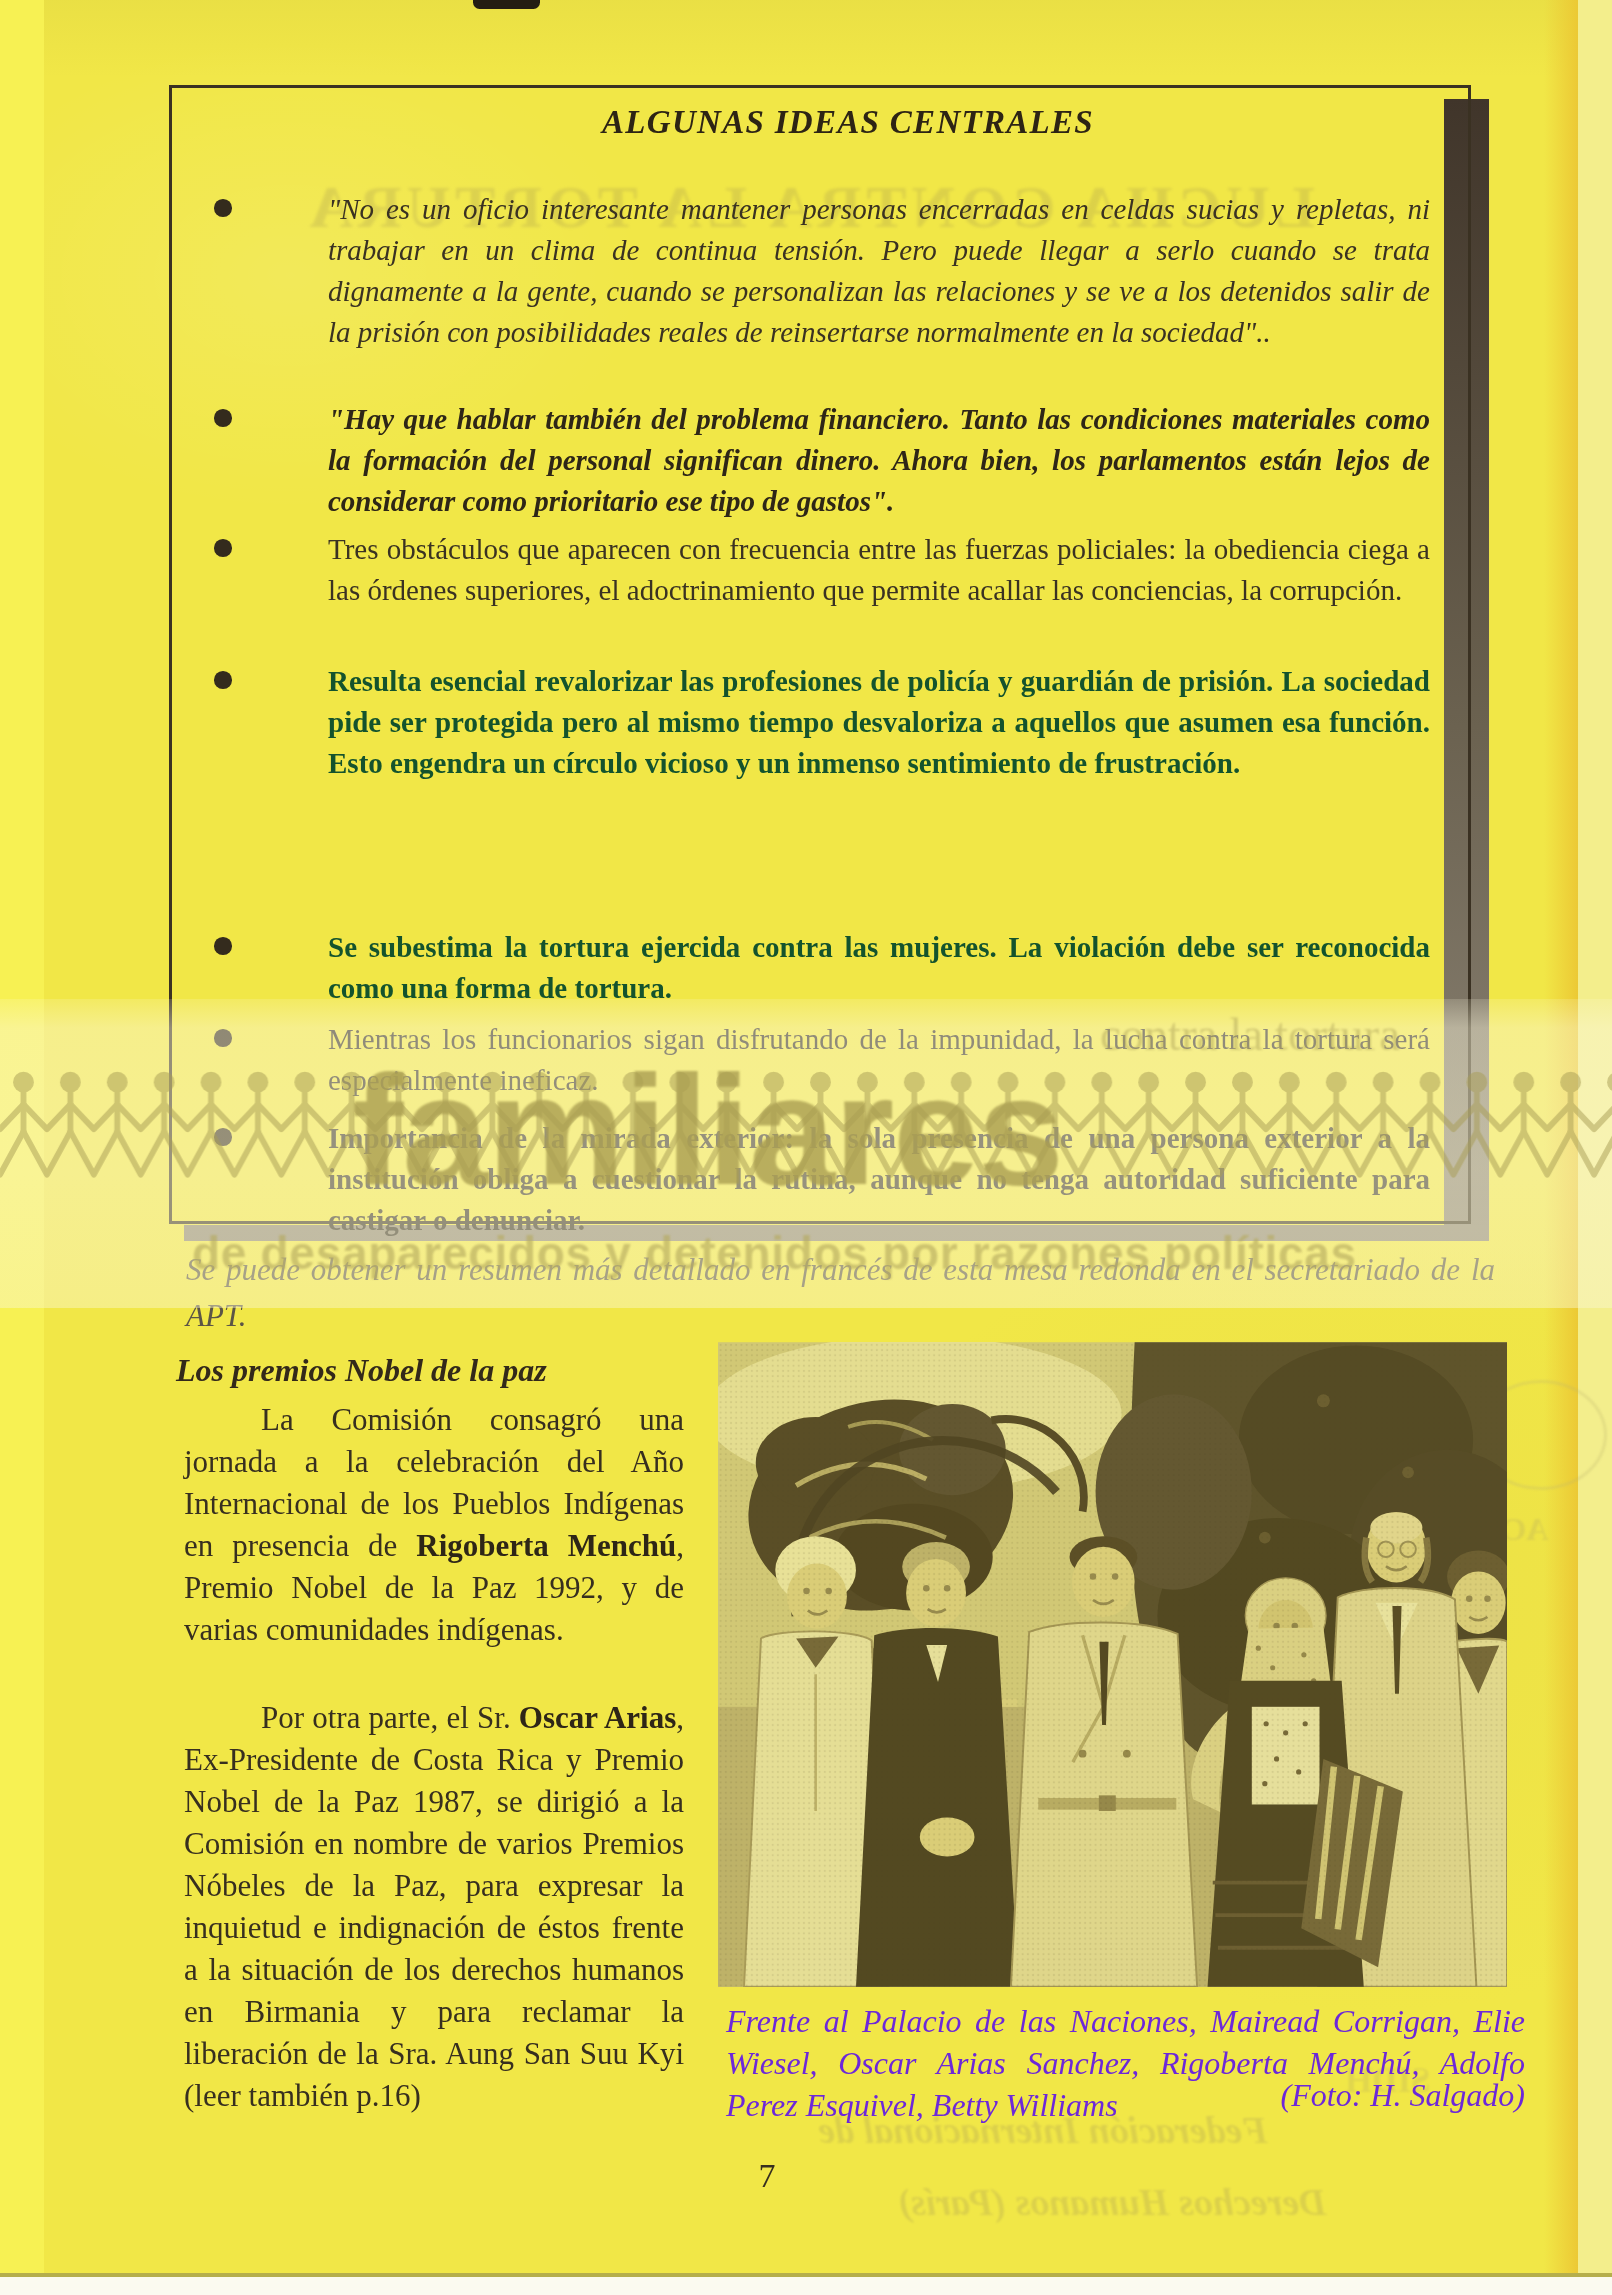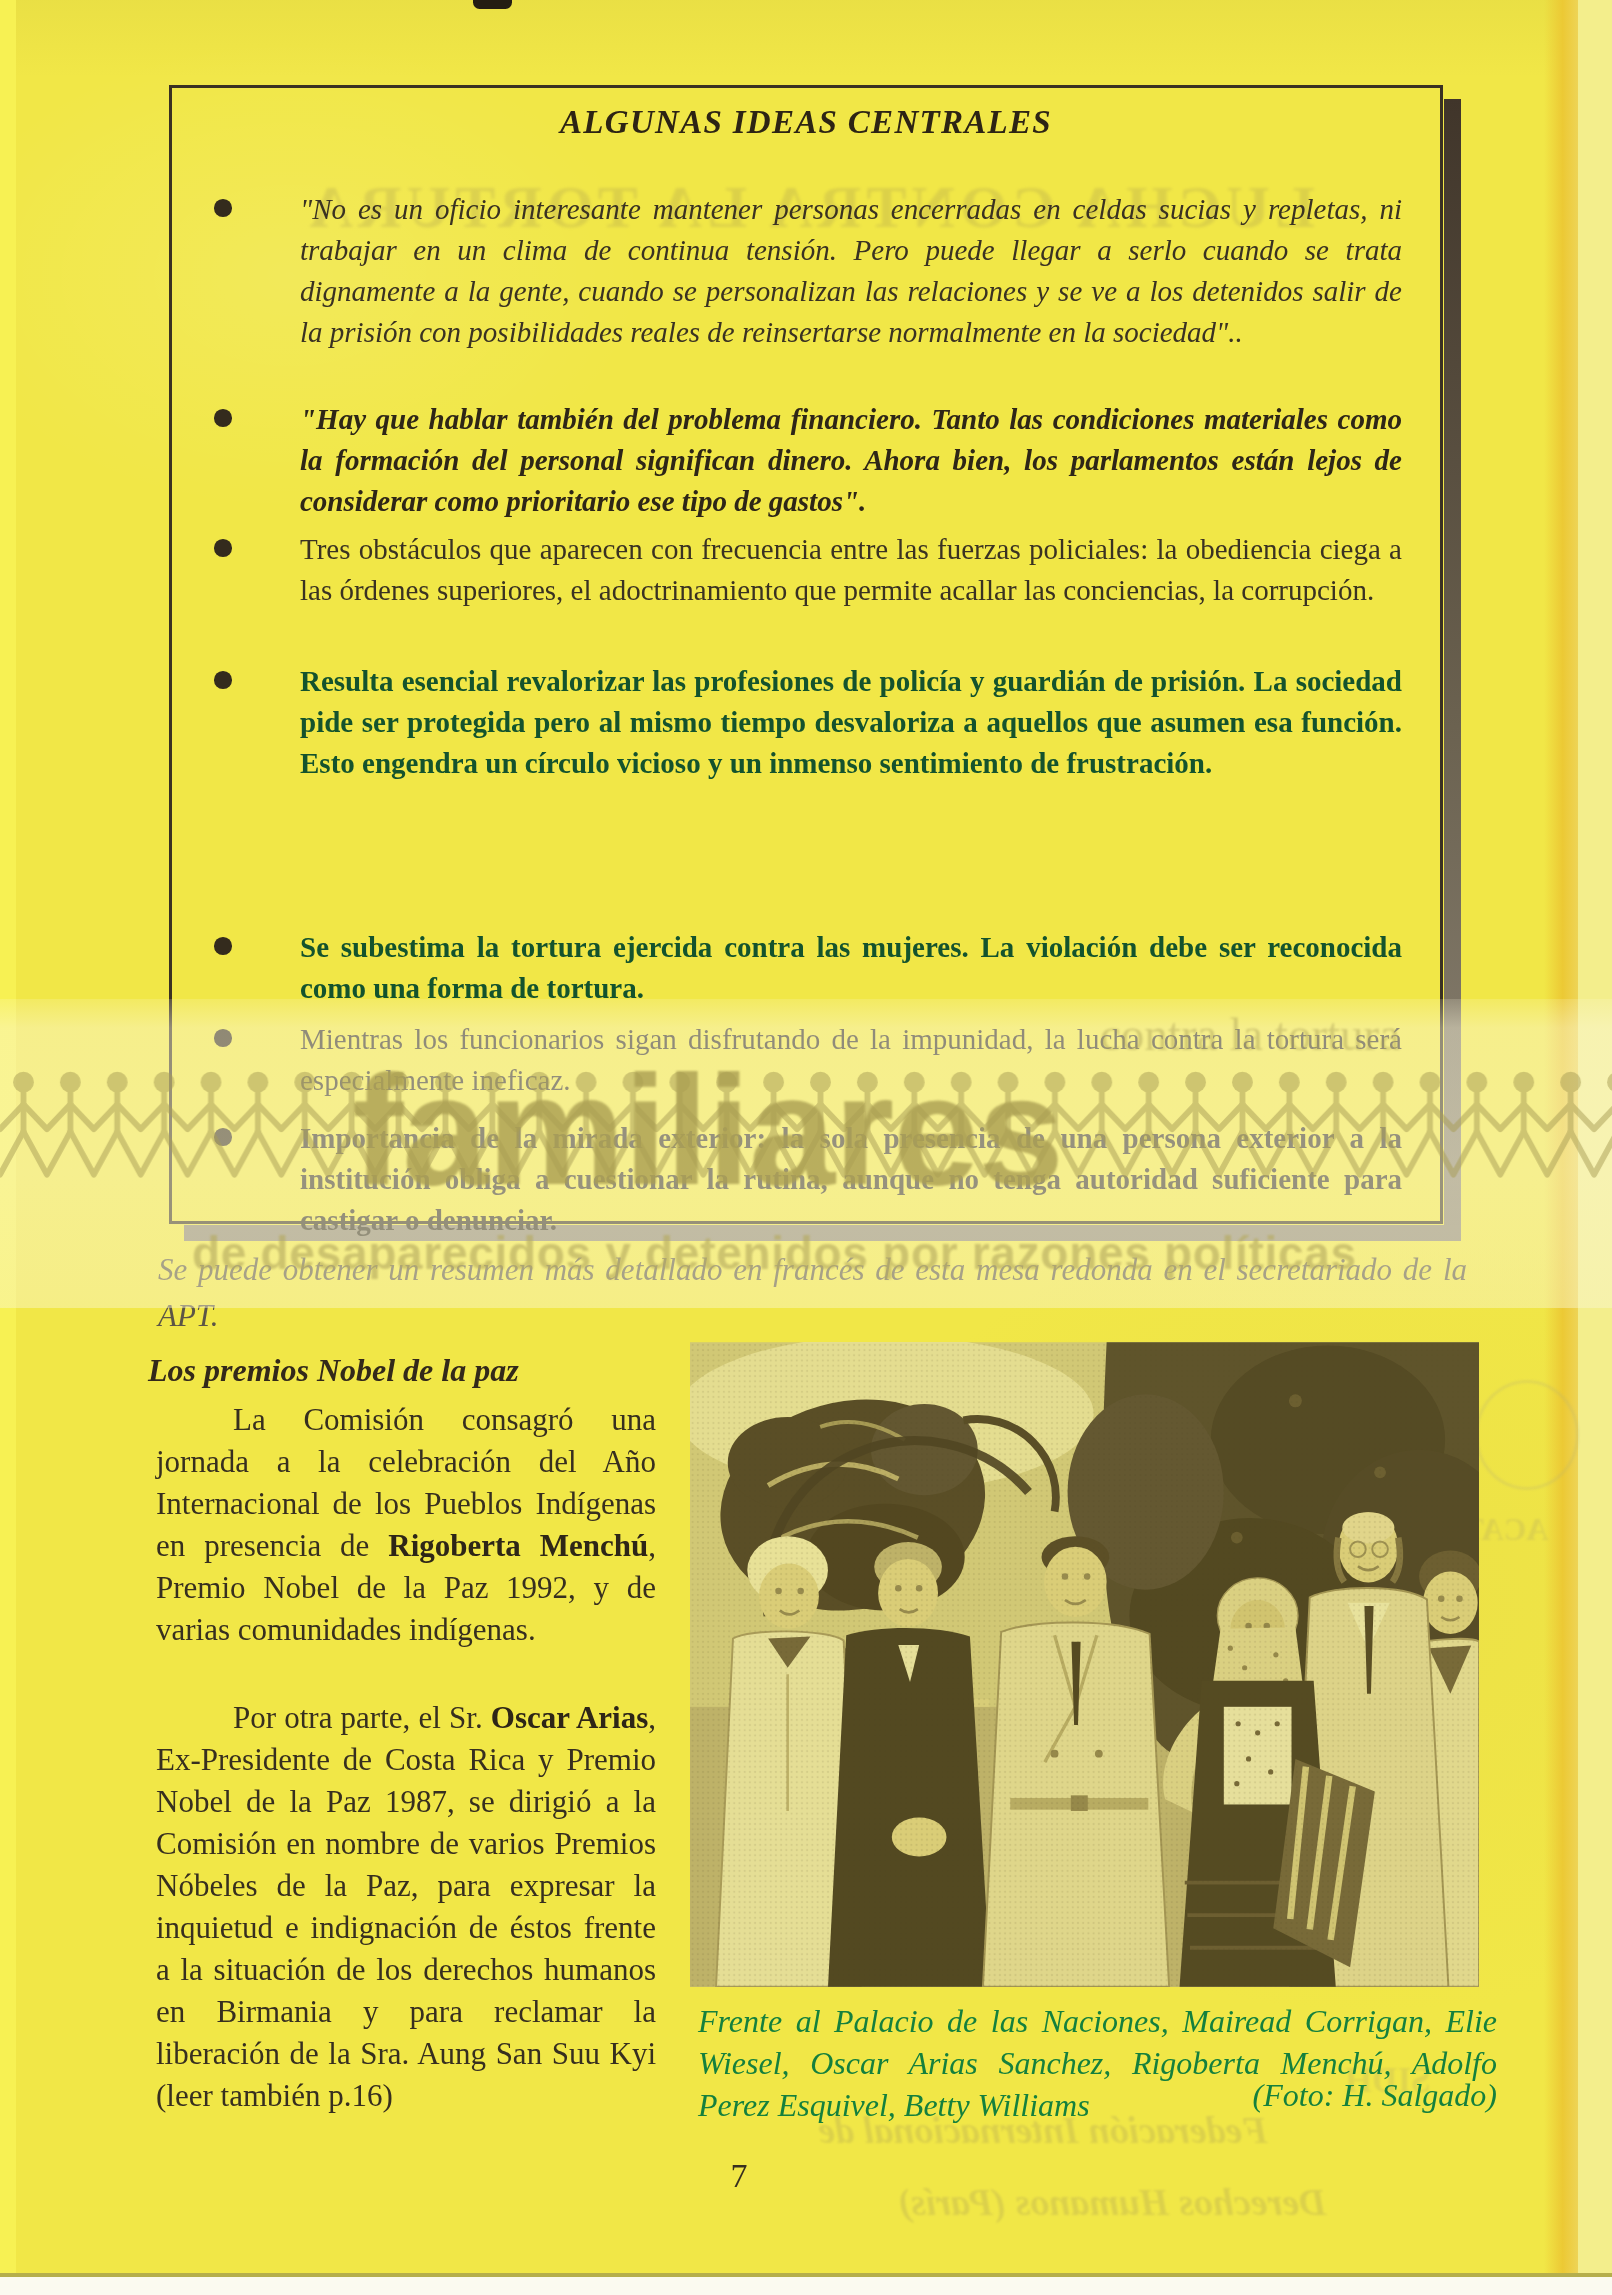--- a/index.html
+++ b/index.html
@@ -8,21 +8,21 @@
     background:#f1e747;
     font-family:"Liberation Serif", serif; color:#372f1f;
   }
   #page::before{ 
     content:""; position:absolute; inset:0; pointer-events:none;
     background:
       radial-gradient(586px 391px at 18% 12%, rgba(255,255,255,0.10), rgba(255,255,255,0) 60%),
       radial-gradient(781px 586px at 85% 70%, rgba(205,185,60,0.12), rgba(205,185,60,0) 70%),
       linear-gradient(180deg, rgba(120,105,30,0.06), rgba(120,105,30,0) 78px);
   }
-  .abs { position:absolute; }
+  .abs { position:absolute;padding-left:28px; }
 
   
   .edge-left   { left:0; top:0; width:15.6px; height:2295px; background:#f7f153; }
   .edge-right1 { left:1544px; top:0; width:34px; height:2295px;
                  background:linear-gradient(90deg, rgba(236,201,52,0) 0%, #ecc934 55%, #eed456 100%); }
   .edge-right2 { left:1578px; top:0; width:35px; height:2295px; background:#f3ee8c; }
   .edge-bottom-line { left:0; top:2273px; width:1613px; height:3.9px; background:#b5ae4c; }
   .edge-bottom { left:0; top:2277px; width:1613px; height:18px; background:#fbfaf0; }
   .top-notch { left:473px; top:0; width:39px; height:8.5px; background:#241d12; border-radius:0 0 6.5px 6.5px; }
 
@@ -78,21 +78,21 @@
   
   .column { left:148px; top:1352px; width:516px; }
   .col-heading { margin:0 0 10.4px 0; font-size:32px; font-weight:bold; font-style:italic; color:#33291a; }
   .column p { margin:8px; font-size:31px; line-height:42px; text-align:justify; text-indent:77px; color:#372f1f; }
   .column p.second { margin-top:46px; }
   .column .bold { font-weight:bold; color:#2e2617; }
 
   
   .photo { left:690px; top:1342px; width:789px; height:645px; }
   .caption { left:698px; top:2000px; width:799px; height:130px;
-    font-size:32px; line-height:42px; font-style:italic; text-align:justify; color:#15803d; }
+    font-size:32px; line-height:42px; font-style:italic; text-align:justify; color:#6d28d9; }
   .credit { position:absolute; right:0; bottom:14px; }
 
   .pagenum { left:713px; top:2157px; width:52px; text-align:center; font-size:34px; color:#372f1f; }
 </style>
 </head>
 <body>
 
 <div id="page">
 
   <div class="abs edge-left"></div>

